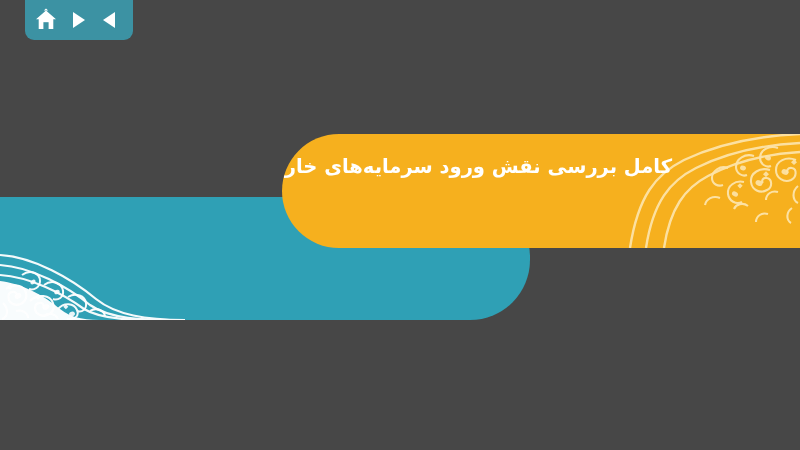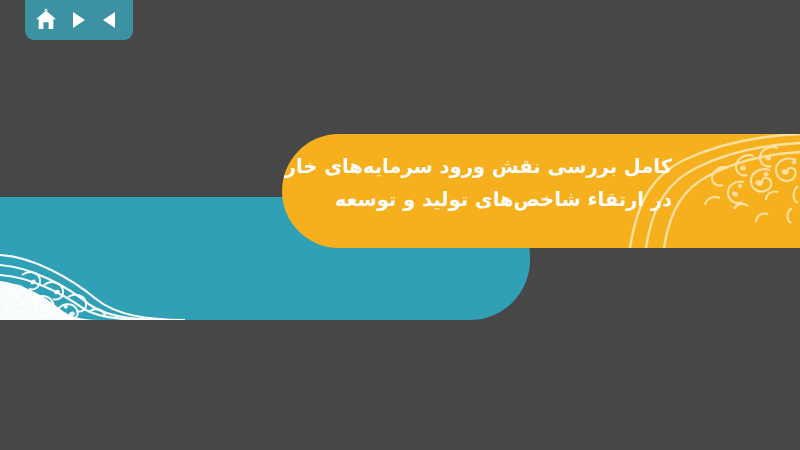--- a/index.html
+++ b/index.html
@@ -212,18 +212,17 @@
         <ellipse cx="140" cy="24" rx="3" ry="2.3" transform="rotate(18 140 24)"></ellipse>
         <ellipse cx="115" cy="34" rx="3" ry="2.3" transform="rotate(22 115 34)"></ellipse>
         <rect x="164" y="26" width="4.2" height="4.2" transform="rotate(45 166 28)"></rect>
         <rect x="136" y="38" width="4.2" height="4.2" transform="rotate(45 138 40)"></rect>
         <rect x="110" y="50" width="3.8" height="3.8" transform="rotate(45 112 52)"></rect>
       </g>
     </svg>
 
     <div id="title-block">
       <span id="title-line1">کامل بررسی نقش ورود سرمایه‌های خارجی</span>
-      <span id="title-line2">در ارتقاء شاخص‌های تولید و توسعه</span>
     </div>
 
   </div>
 
 </div>
 
 </body></html>

